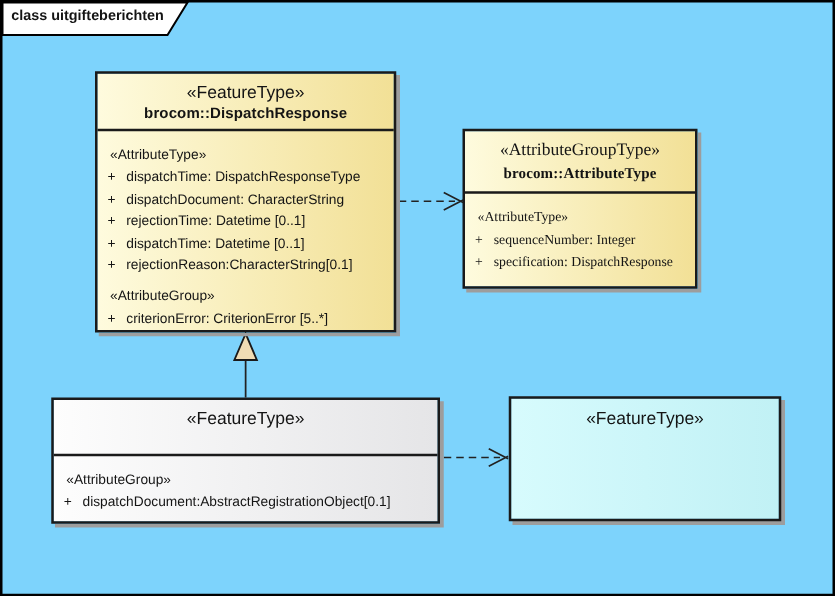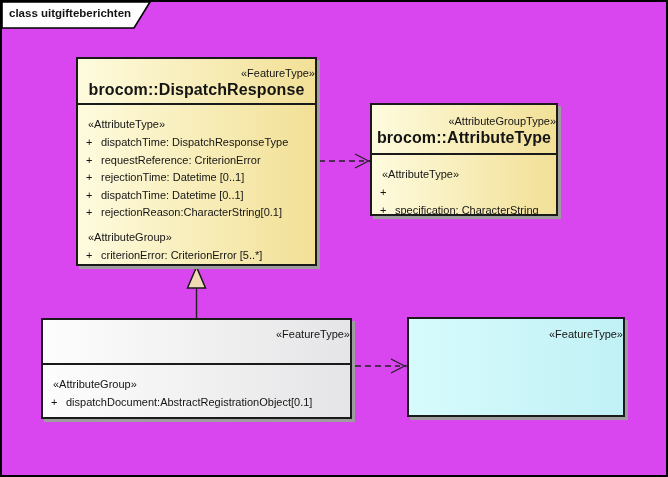--- a/index.html
+++ b/index.html
@@ -1,38 +1,38 @@
 <!DOCTYPE html>
 <html><head>
 <meta charset="utf-8">
 <style>
   html,body{margin:0;padding:0;background:#fff;}
   #canvas{
-    position:relative;width:668px;height:477px;background:#d946ef;overflow:hidden;
+    position:relative;width:668px;height:477px;background:#7dd3fc;overflow:hidden;
     font-family:"Liberation Sans","DejaVu Sans",sans-serif;color:#141414;
     --border:#1a1a1a;--shadow:#9d9d9d;
     --ylight:#fefbde;--ydark:#f2e096;
     --glight:#fdfdfd;--gdark:#e5e5e7;
     --clight:#d7fbfd;--cdark:#c1f1f5;
     --tri:#f0dcb4;
   }
   .frame{position:absolute;inset:0;border:2px solid #000;box-sizing:border-box;}
   .tab-svg{position:absolute;left:0;top:0;}
   .tab-label{position:absolute;left:9px;top:7px;font-size:11.5px;font-weight:bold;white-space:nowrap;}
 
   .uml-box{position:absolute;box-sizing:border-box;border:2px solid var(--border);
            box-shadow:3px 3px 0 var(--shadow);}
   .yellow{background:linear-gradient(to right,var(--ylight),var(--ydark));}
   .gray{background:linear-gradient(to right,var(--glight),var(--gdark));}
   .cyan{background:linear-gradient(to right,var(--clight),var(--cdark));}
 
   .hd{box-sizing:border-box;border-bottom:2px solid var(--border);text-align:center;}
   .hd.nodiv{border-bottom:none;}
-  .stereo{font-size:11px;line-height:16px;text-align:right;}
-  .cname{font-size:16px;font-weight:bold;line-height:18px;letter-spacing:.1px;}
+  .stereo{font-size:14px;line-height:16px;}
+  .cname{font-size:12px;font-weight:bold;line-height:18px;letter-spacing:.1px;}
   .cname.abstract{font-style:italic;}
 
   .bd{box-sizing:border-box;}
   .sect{font-size:11px;line-height:16px;margin:11px 18px 2px 10px;white-space:nowrap;}
   .sect.second{margin-top:7px;}
   .row{display:flex;font-size:11px;line-height:17.5px;white-space:nowrap;}
   .row .vis{width:15px;margin-left:8px;flex:none;}
   .row .txt{flex:1;overflow:hidden;}
 
   .connector-layer{position:absolute;left:0;top:0;pointer-events:none;}
@@ -74,21 +74,21 @@
       <div class="cname">brocom::DispatchResponse</div>
     </div>
     <div class="bd">
       <div class="sect">«AttributeType»</div>
       <div class="row">
         <span class="vis">+</span>
         <span class="txt">dispatchTime: DispatchResponseType</span>
       </div>
       <div class="row">
         <span class="vis">+</span>
-        <span class="txt">requestReference: CriterionError</span>
+        <span class="txt">dispatchDocument: CharacterString</span>
       </div>
       <div class="row">
         <span class="vis">+</span>
         <span class="txt">rejectionTime: Datetime [0..1]</span>
       </div>
       <div class="row">
         <span class="vis">+</span>
         <span class="txt">dispatchTime: Datetime [0..1]</span>
       </div>
       <div class="row">
@@ -96,33 +96,34 @@
         <span class="txt">rejectionReason:CharacterString[0.1]</span>
       </div>
       <div class="sect second">«AttributeGroup»</div>
       <div class="row">
         <span class="vis">+</span>
         <span class="txt">criterionError: CriterionError [5..*]</span>
       </div>
     </div>
   </div>
 
-  <div class="uml-box yellow" style="left:370px;top:103px;width:188px;height:113px;">
+  <div class="uml-box yellow" style="left:370px;top:103px;width:188px;height:128px;font-family:Liberation Serif, serif;">
     <div class="hd" style="height:50px;padding-top:8px;">
       <div class="stereo">«AttributeGroupType»</div>
       <div class="cname">brocom::AttributeType</div>
     </div>
     <div class="bd">
       <div class="sect">«AttributeType»</div>
       <div class="row">
         <span class="vis">+</span>
+        <span class="txt">sequenceNumber: Integer</span>
       </div>
       <div class="row">
         <span class="vis">+</span>
-        <span class="txt">specification: CharacterString</span>
+        <span class="txt">specification: DispatchResponse</span>
       </div>
     </div>
   </div>
 
   <div class="uml-box gray" style="left:41px;top:318px;width:311px;height:101px;">
     <div class="hd" style="height:45px;padding-top:6px;">
       <div class="stereo">«FeatureType»</div>
     </div>
     <div class="bd">
       <div class="sect">«AttributeGroup»</div>

